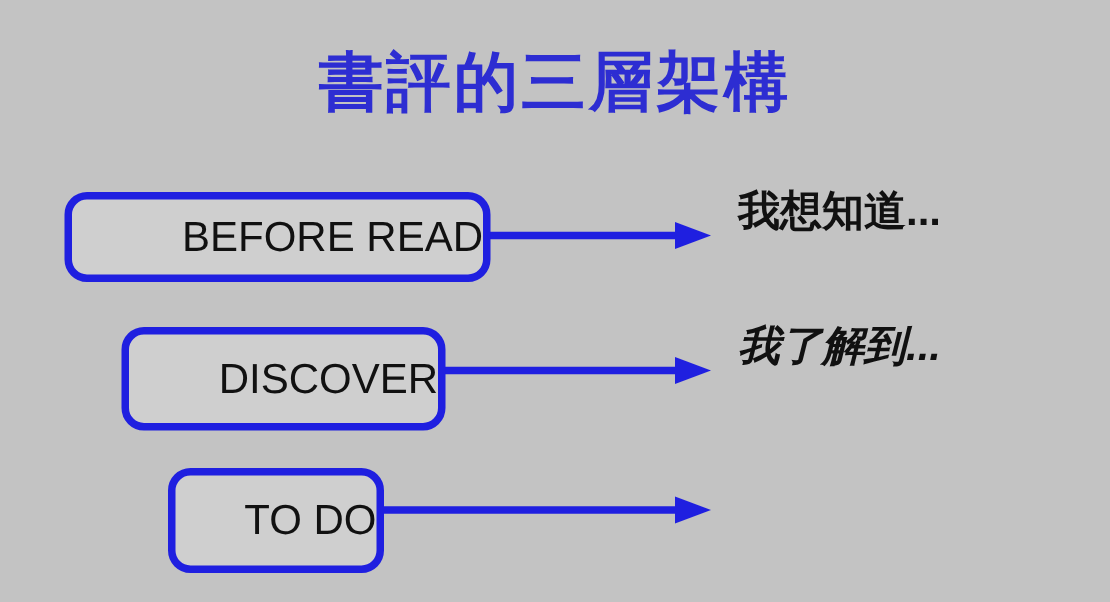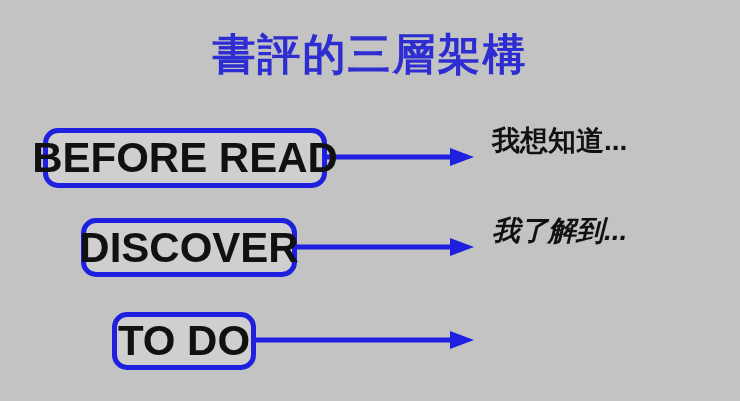--- a/index.html
+++ b/index.html
@@ -26,32 +26,32 @@
     text-align:center;
     font-size:43px;
     font-weight:bold;
     letter-spacing:2px;
     color:var(--title-blue);
   }
   .stage-box{
     position:absolute;
     display:flex;
     align-items:center;
-    justify-content:center;
+    justify-content:flex-end;
     background:var(--box-fill);
     border:5px solid var(--accent-blue);
     border-radius:15px;
-    font-weight:bold;
-    font-size:42px;
+    font-weight:normal;
+    font-size:28px;
     color:var(--text-black);
     white-space:nowrap;
   }
   .box-1{left:43px;top:128px;width:284px;height:60px;}
-  .box-2{left:81px;top:218px;width:216px;height:59px;}
-  .box-3{left:112px;top:312px;width:144px;height:58px;}
+  .box-2{left:81px;top:218px;width:216px;height:69px;}
+  .box-3{left:112px;top:312px;width:144px;height:70px;}
   .arrows{
     position:absolute;
     left:0;top:0;
     width:740px;height:401px;
     pointer-events:none;
   }
   .arrow-line{stroke:var(--accent-blue);stroke-width:5;}
   .arrow-head{fill:var(--accent-blue);}
   .notes{
     position:absolute;

